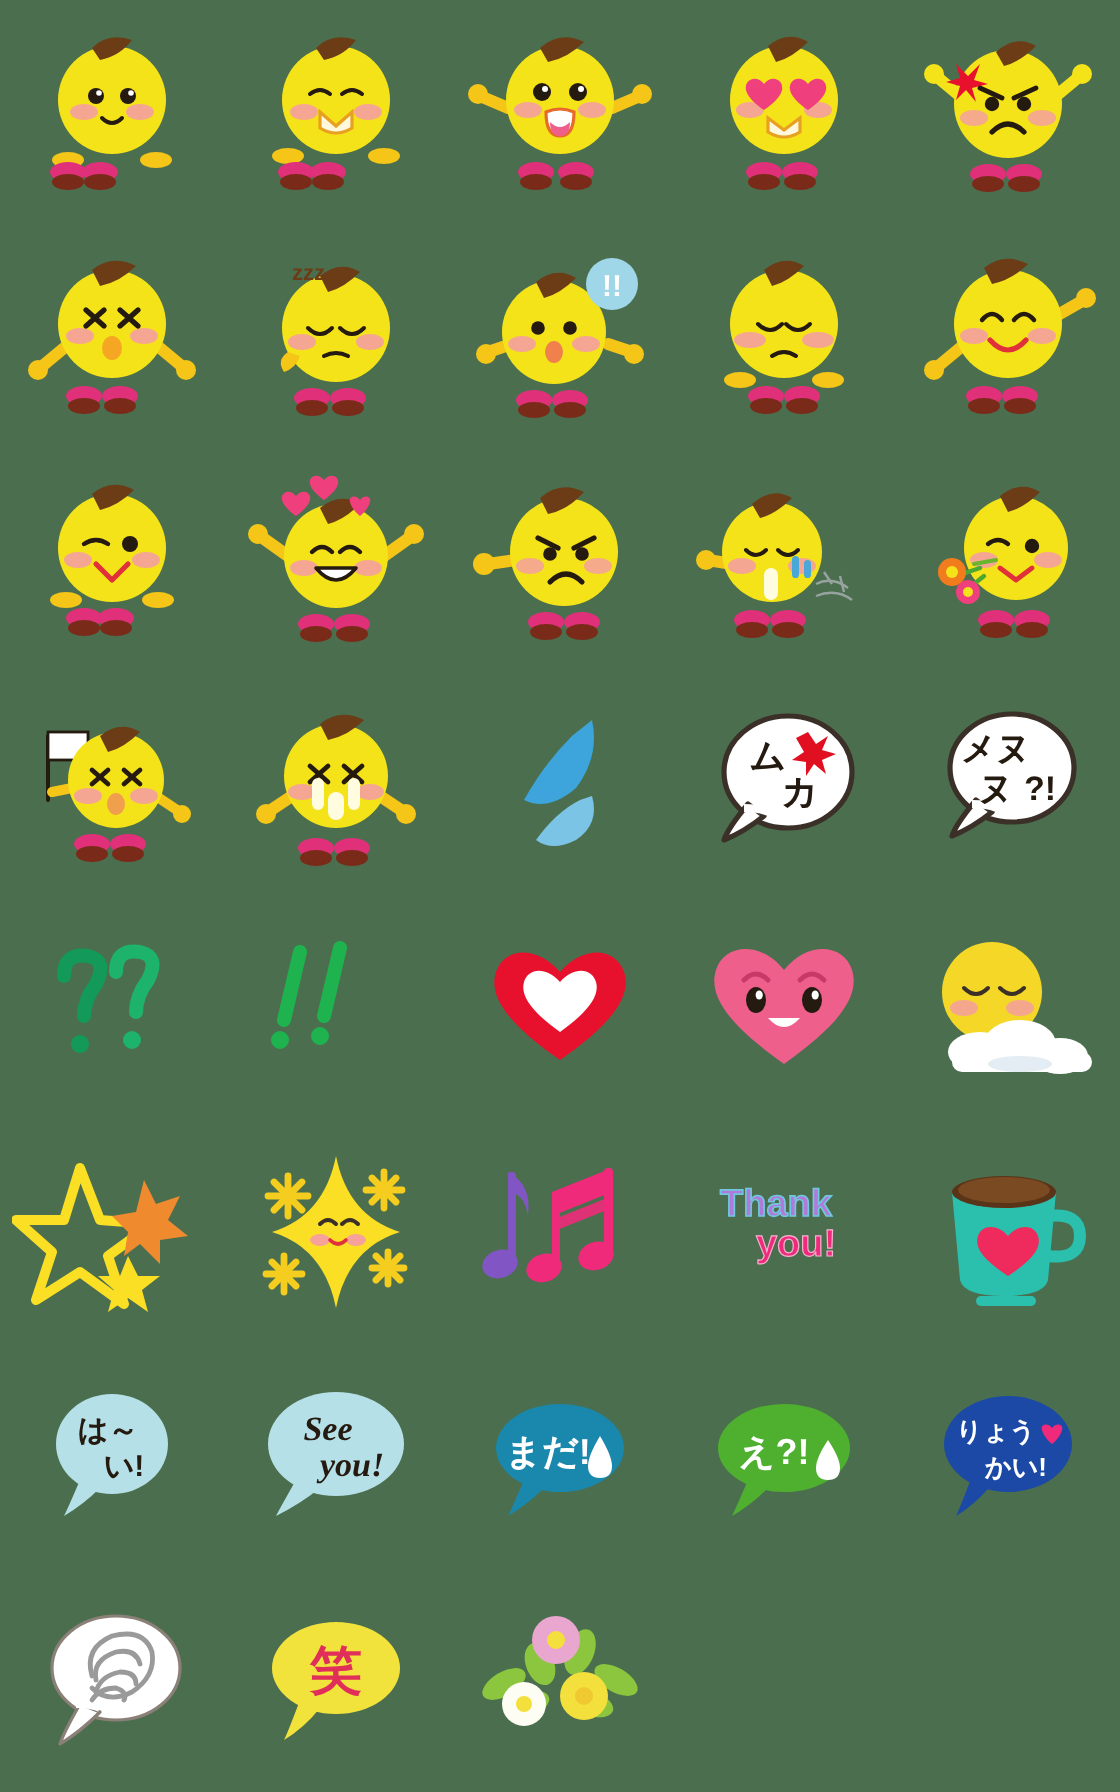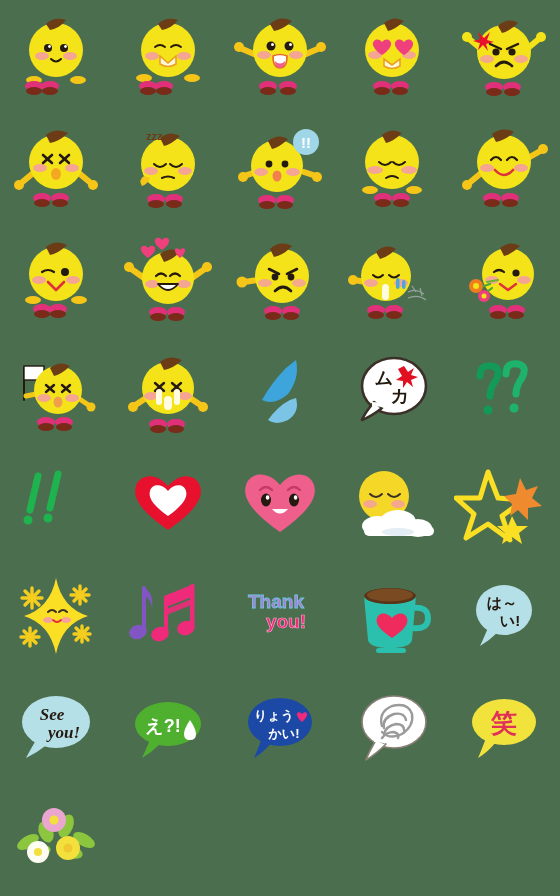--- a/index.html
+++ b/index.html
@@ -422,20 +422,30 @@
       <path d="M32 60 Q22 72 20 78 Q30 74 40 66 Z" fill="#fff" stroke="#3b3028" stroke-width="2.6" stroke-linejoin="round"></path>
       <path d="M30 62 Q38 62 42 64" stroke="#fff" stroke-width="4" fill="none"></path>
       <g fill="#e01020">
         <path d="M62 24 L66 30 L72 26 L69 33 L76 35 L69 38 L71 45 L65 40 L61 46 L61 39 L54 38 L60 34 L56 27 Z"></path>
       </g>
       <text x="42" y="42" text-anchor="middle" font-family="'Liberation Sans',sans-serif" font-size="18" font-weight="bold" fill="#241a10">ム</text>
       <text x="58" y="60" text-anchor="middle" font-family="'Liberation Sans',sans-serif" font-size="18" font-weight="bold" fill="#241a10">カ</text>
     </svg>
   </div>
 
+  <div class="cell" title="Confused bubble">
+    <svg width="100" height="100" viewBox="0 0 100 100">
+      <ellipse cx="52" cy="42" rx="31" ry="27" fill="#fff" stroke="#3b3028" stroke-width="2.6"></ellipse>
+      <path d="M34 58 Q24 70 22 76 Q32 72 42 64 Z" fill="#fff" stroke="#3b3028" stroke-width="2.6" stroke-linejoin="round"></path>
+      <path d="M32 60 Q40 60 44 62" stroke="#fff" stroke-width="4" fill="none"></path>
+      <text x="44" y="38" text-anchor="middle" font-family="'Liberation Sans',sans-serif" font-size="17" font-weight="bold" fill="#241a10">メヌ</text>
+      <text x="44" y="58" text-anchor="middle" font-family="'Liberation Sans',sans-serif" font-size="17" font-weight="bold" fill="#241a10">ヌ</text>
+      <text x="66" y="58" text-anchor="middle" font-family="'Liberation Sans',sans-serif" font-size="17" font-weight="bold" fill="#241a10">?!</text>
+    </svg>
+  </div>
 
   <div class="cell" title="Double question mark">
     <svg width="100" height="100" viewBox="0 0 100 100">
       <g fill="none" stroke="#13995a" stroke-width="7" stroke-linecap="round">
         <path d="M26 34 Q26 22 38 24 Q48 26 42 38 Q36 46 36 54"></path>
       </g>
       <circle cx="34" cy="68" r="4.5" fill="#13995a"></circle>
       <g fill="none" stroke="#1eb36a" stroke-width="7" stroke-linecap="round">
         <path d="M52 32 Q52 20 64 22 Q74 24 68 36 Q62 44 62 52"></path>
       </g>
@@ -579,20 +589,28 @@
 
   <div class="cell" title="See you bubble">
     <svg width="100" height="100" viewBox="0 0 100 100">
       <ellipse cx="50" cy="44" rx="34" ry="26" fill="#b6e0e8"></ellipse>
       <path d="M30 62 Q22 76 20 80 Q32 74 42 66 Z" fill="#b6e0e8"></path>
       <text x="46" y="42" text-anchor="middle" font-family="'Liberation Serif',serif" font-size="17" font-style="italic" font-weight="bold" fill="#241a10">See</text>
       <text x="58" y="60" text-anchor="middle" font-family="'Liberation Serif',serif" font-size="17" font-style="italic" font-weight="bold" fill="#241a10">you!</text>
     </svg>
   </div>
 
+  <div class="cell" title="Mada bubble">
+    <svg width="100" height="100" viewBox="0 0 100 100">
+      <ellipse cx="50" cy="46" rx="32" ry="22" fill="#1a87ac"></ellipse>
+      <path d="M32 62 Q26 76 24 80 Q34 74 42 66 Z" fill="#1a87ac"></path>
+      <text x="44" y="54" text-anchor="middle" font-family="'Liberation Sans',sans-serif" font-size="18" font-weight="bold" fill="#ffffff">まだ!</text>
+      <path d="M70 40 Q76 50 76 55 Q76 61 70 61 Q64 61 64 55 Q64 50 70 40 Z" fill="#ffffff"></path>
+    </svg>
+  </div>
 
 
   <div class="cell" title="Eh bubble">
     <svg width="100" height="100" viewBox="0 0 100 100">
       <ellipse cx="50" cy="46" rx="33" ry="22" fill="#4fb030"></ellipse>
       <path d="M32 62 Q26 76 24 80 Q34 74 42 66 Z" fill="#4fb030"></path>
       <text x="45" y="54" text-anchor="middle" font-family="'Liberation Sans',sans-serif" font-size="18" font-weight="bold" fill="#ffffff">え?!</text>
       <path d="M72 42 Q78 51 78 56 Q78 62 72 62 Q66 62 66 56 Q66 51 72 42 Z" fill="#ffffff"></path>
     </svg>
   </div>

